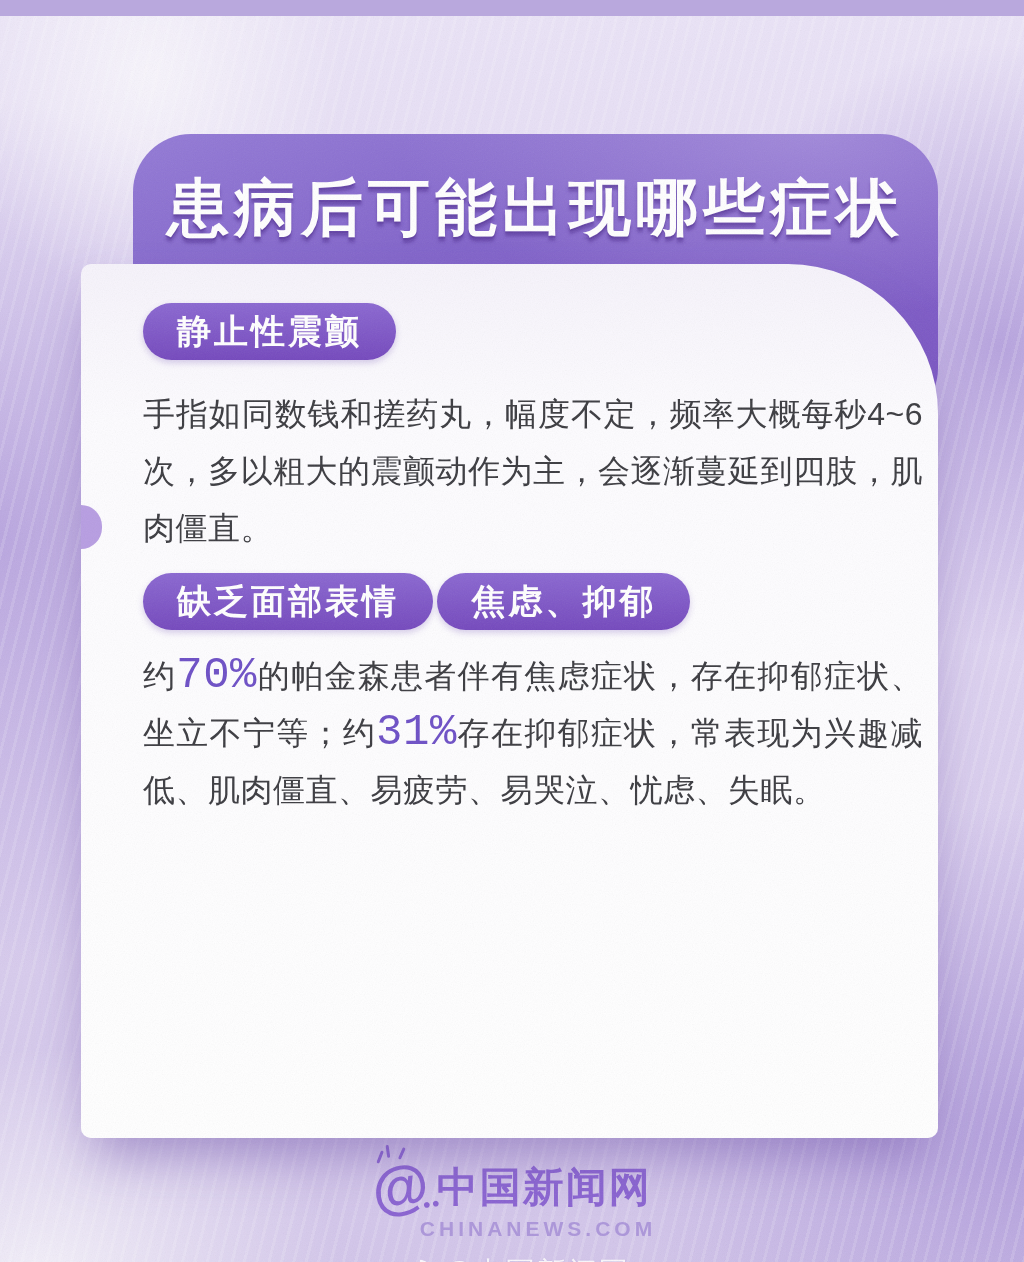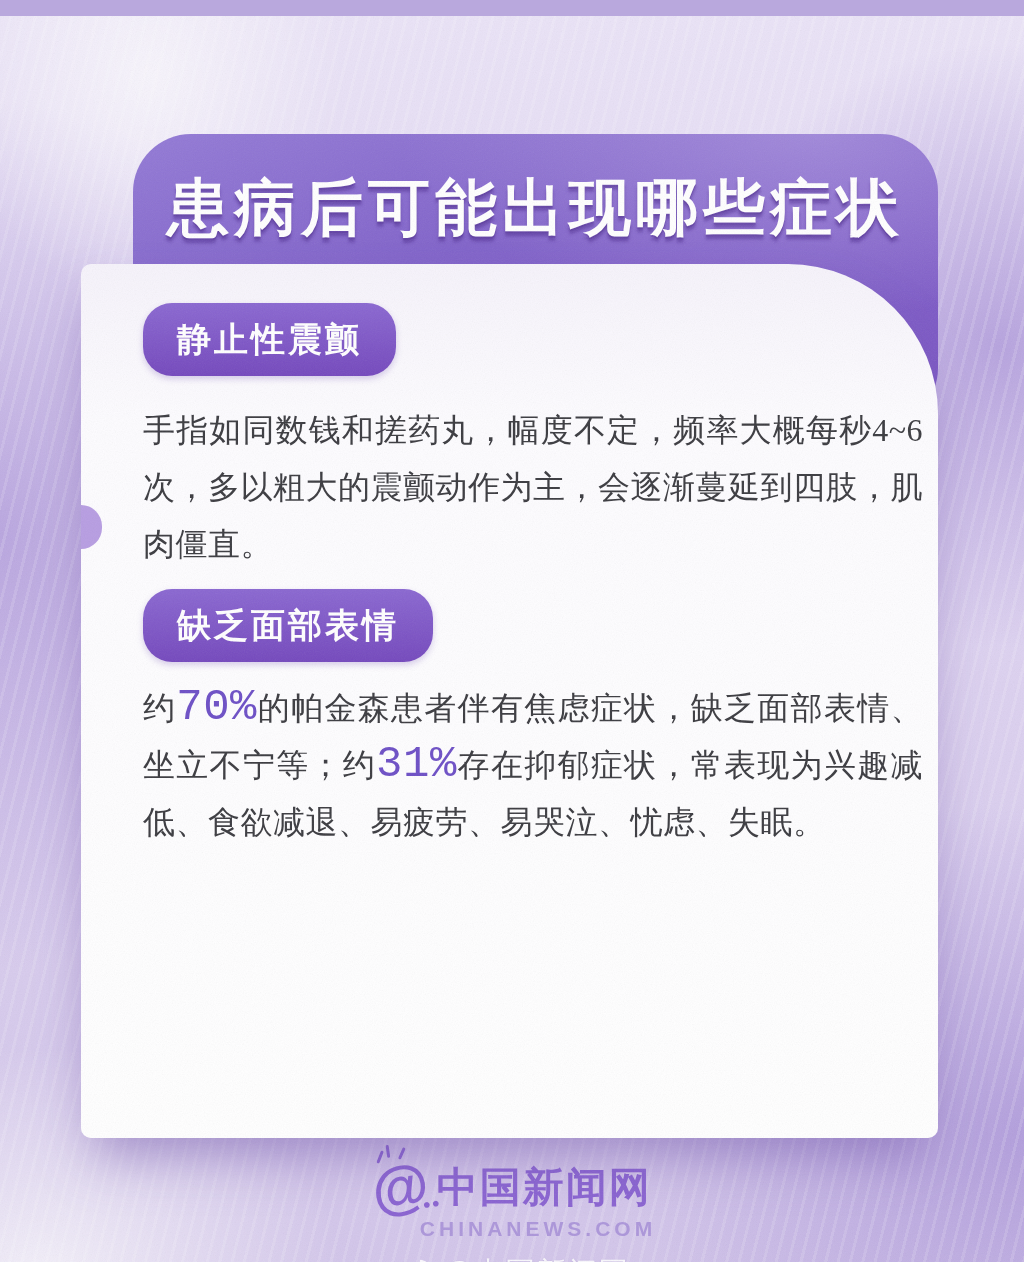--- a/index.html
+++ b/index.html
@@ -54,34 +54,34 @@
     box-shadow:0 28px 52px -12px rgba(108,78,168,.55);
   }
   .notch{
     position:absolute;left:0;top:241px;width:21px;height:44px;
     border-radius:0 22px 22px 0;
     background:#b79de2;
   }
 
   .pill{
     display:inline-block;
-    height:57px;line-height:57px;padding:8px 34px;
+    height:57px;line-height:57px;padding:0 34px;
     border-radius:29px;
     background:linear-gradient(180deg,#8a67d1 0%, #7448bd 100%);
     color:#fff;font-size:34px;font-weight:700;letter-spacing:3px;
     box-shadow:0 3px 6px rgba(100,65,170,.25);
     text-align:right;
   }
   .para{
     width:780px;
     font-size:32px;line-height:57px;letter-spacing:.5px;
     color:#3b3b40;
     text-align:justify;text-justify:inter-ideograph;
   }
-  .m-para1{margin:26px 0 0 0;font-family:Liberation Serif, serif;}
+  .m-para1{margin:26px 0 0 0;}
   .m-pill2{margin-top:16px;}
   .m-para2{margin:19px 0 0 0;}
   .m-pill3{margin-top:13px;}
   .m-para3{margin:18px 0 0 0;}
   .percent{
     font-family:Liberation Mono, monospace;
     font-size:44px;line-height:1;color:#6d4fc6;
   }
 
   
@@ -127,22 +127,23 @@
   </div>
 
   <div class="card">
     <div class="notch"></div>
 
     <div class="pill">静止性震颤</div>
     <div class="para m-para1">手指如同数钱和搓药丸，幅度不定，频率大概每秒4~6次，多以粗大的震颤动作为主，会逐渐蔓延到四肢，肌肉僵直。</div>
 
     <div class="pill m-pill2">缺乏面部表情</div>
 
+    <div class="pill m-pill3">焦虑、抑郁</div>
     <div class="para m-para3">
-      <span>约</span><span class="percent">70%</span><span>的帕金森患者伴有焦虑症状，缺乏面部表情、坐立不宁等；约</span><span class="percent">31%</span><span>存在抑郁症状，常表现为兴趣减低、食欲减退、易疲劳、易哭泣、忧虑、失眠。</span>
+      <span>约</span><span class="percent">70%</span><span>的帕金森患者伴有焦虑症状，存在抑郁症状、坐立不宁等；约</span><span class="percent">31%</span><span>存在抑郁症状，常表现为兴趣减低、肌肉僵直、易疲劳、易哭泣、忧虑、失眠。</span>
     </div>
   </div>
 
   <div class="footer">
     <div class="logo-row">
       <span class="logo-at">
         <svg class="sparks" width="34" height="20" viewBox="0 0 34 20">
           <g stroke="#8a63d2" stroke-width="3" stroke-linecap="round" fill="none">
             <line x1="4" y1="17" x2="9" y2="8"></line>
             <line x1="15" y1="13" x2="15" y2="3"></line>

